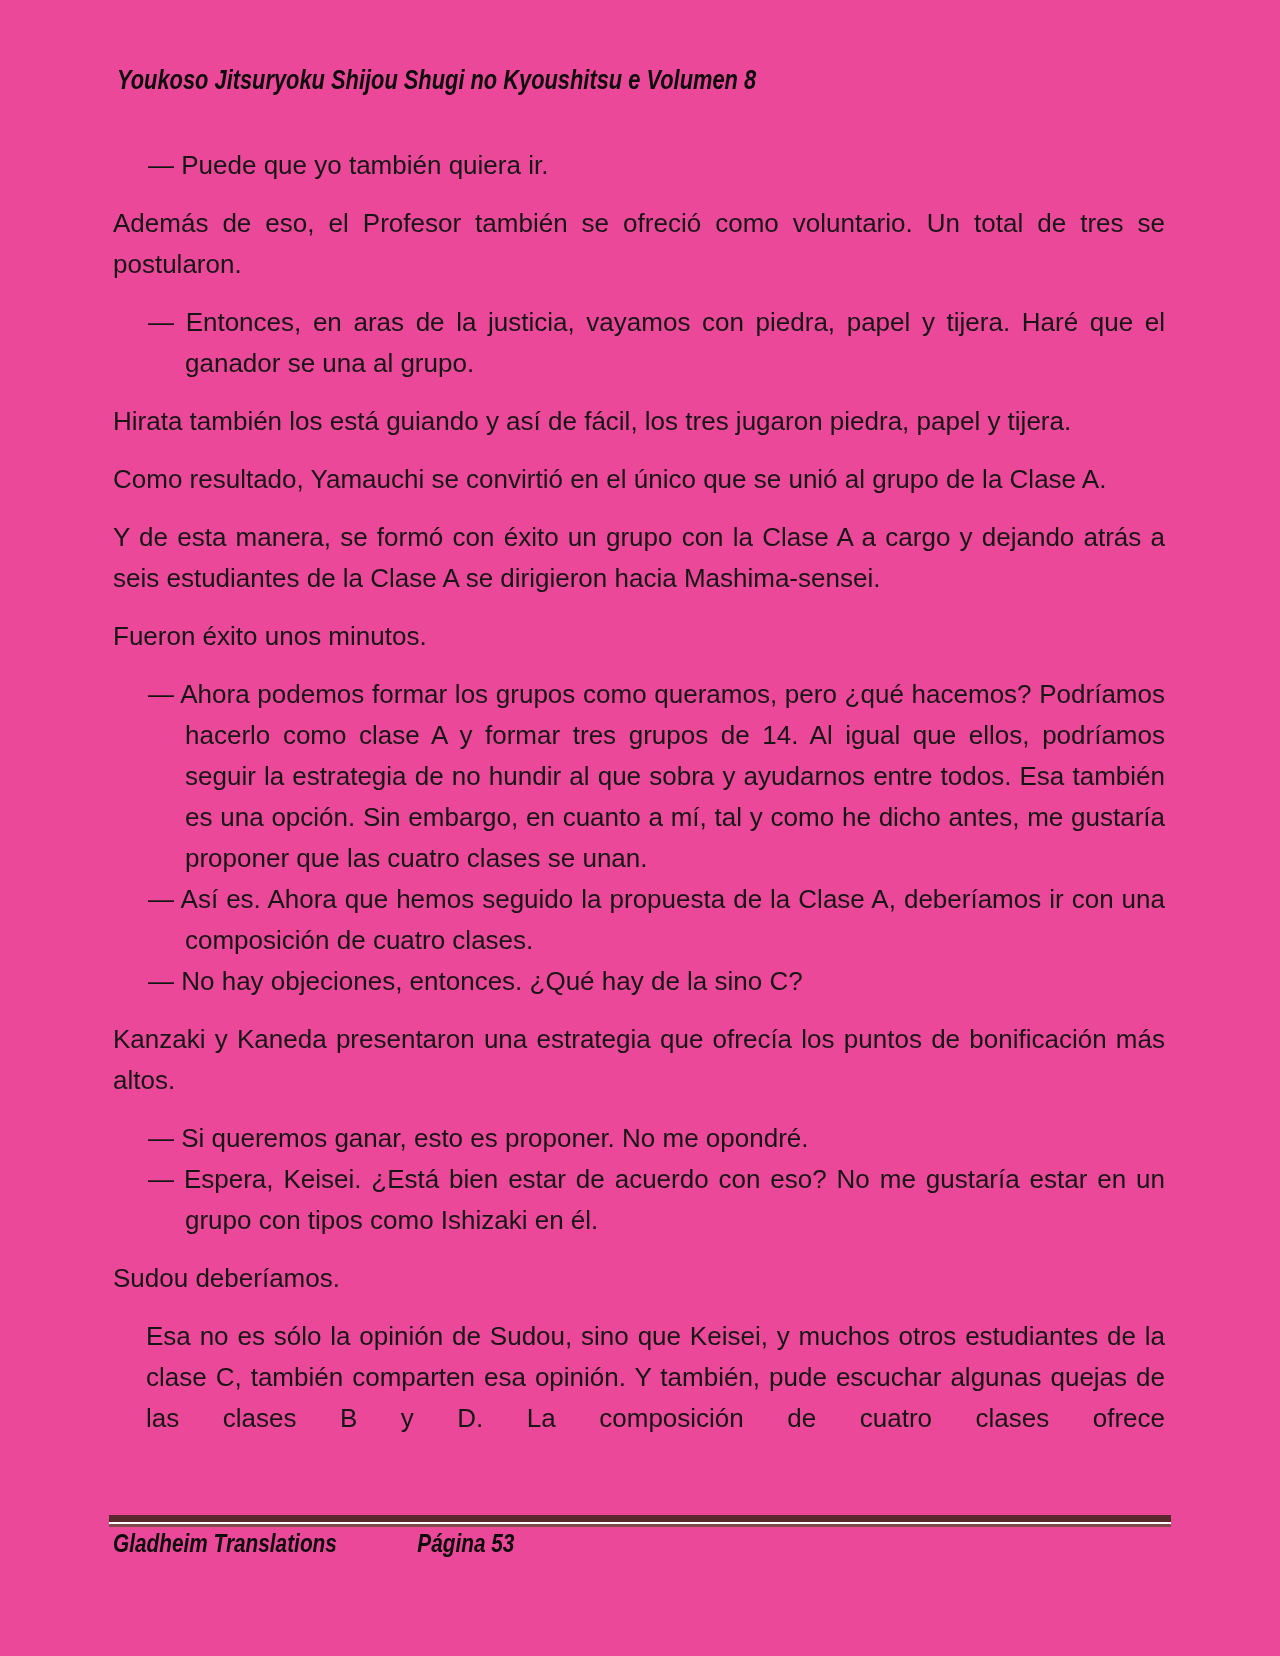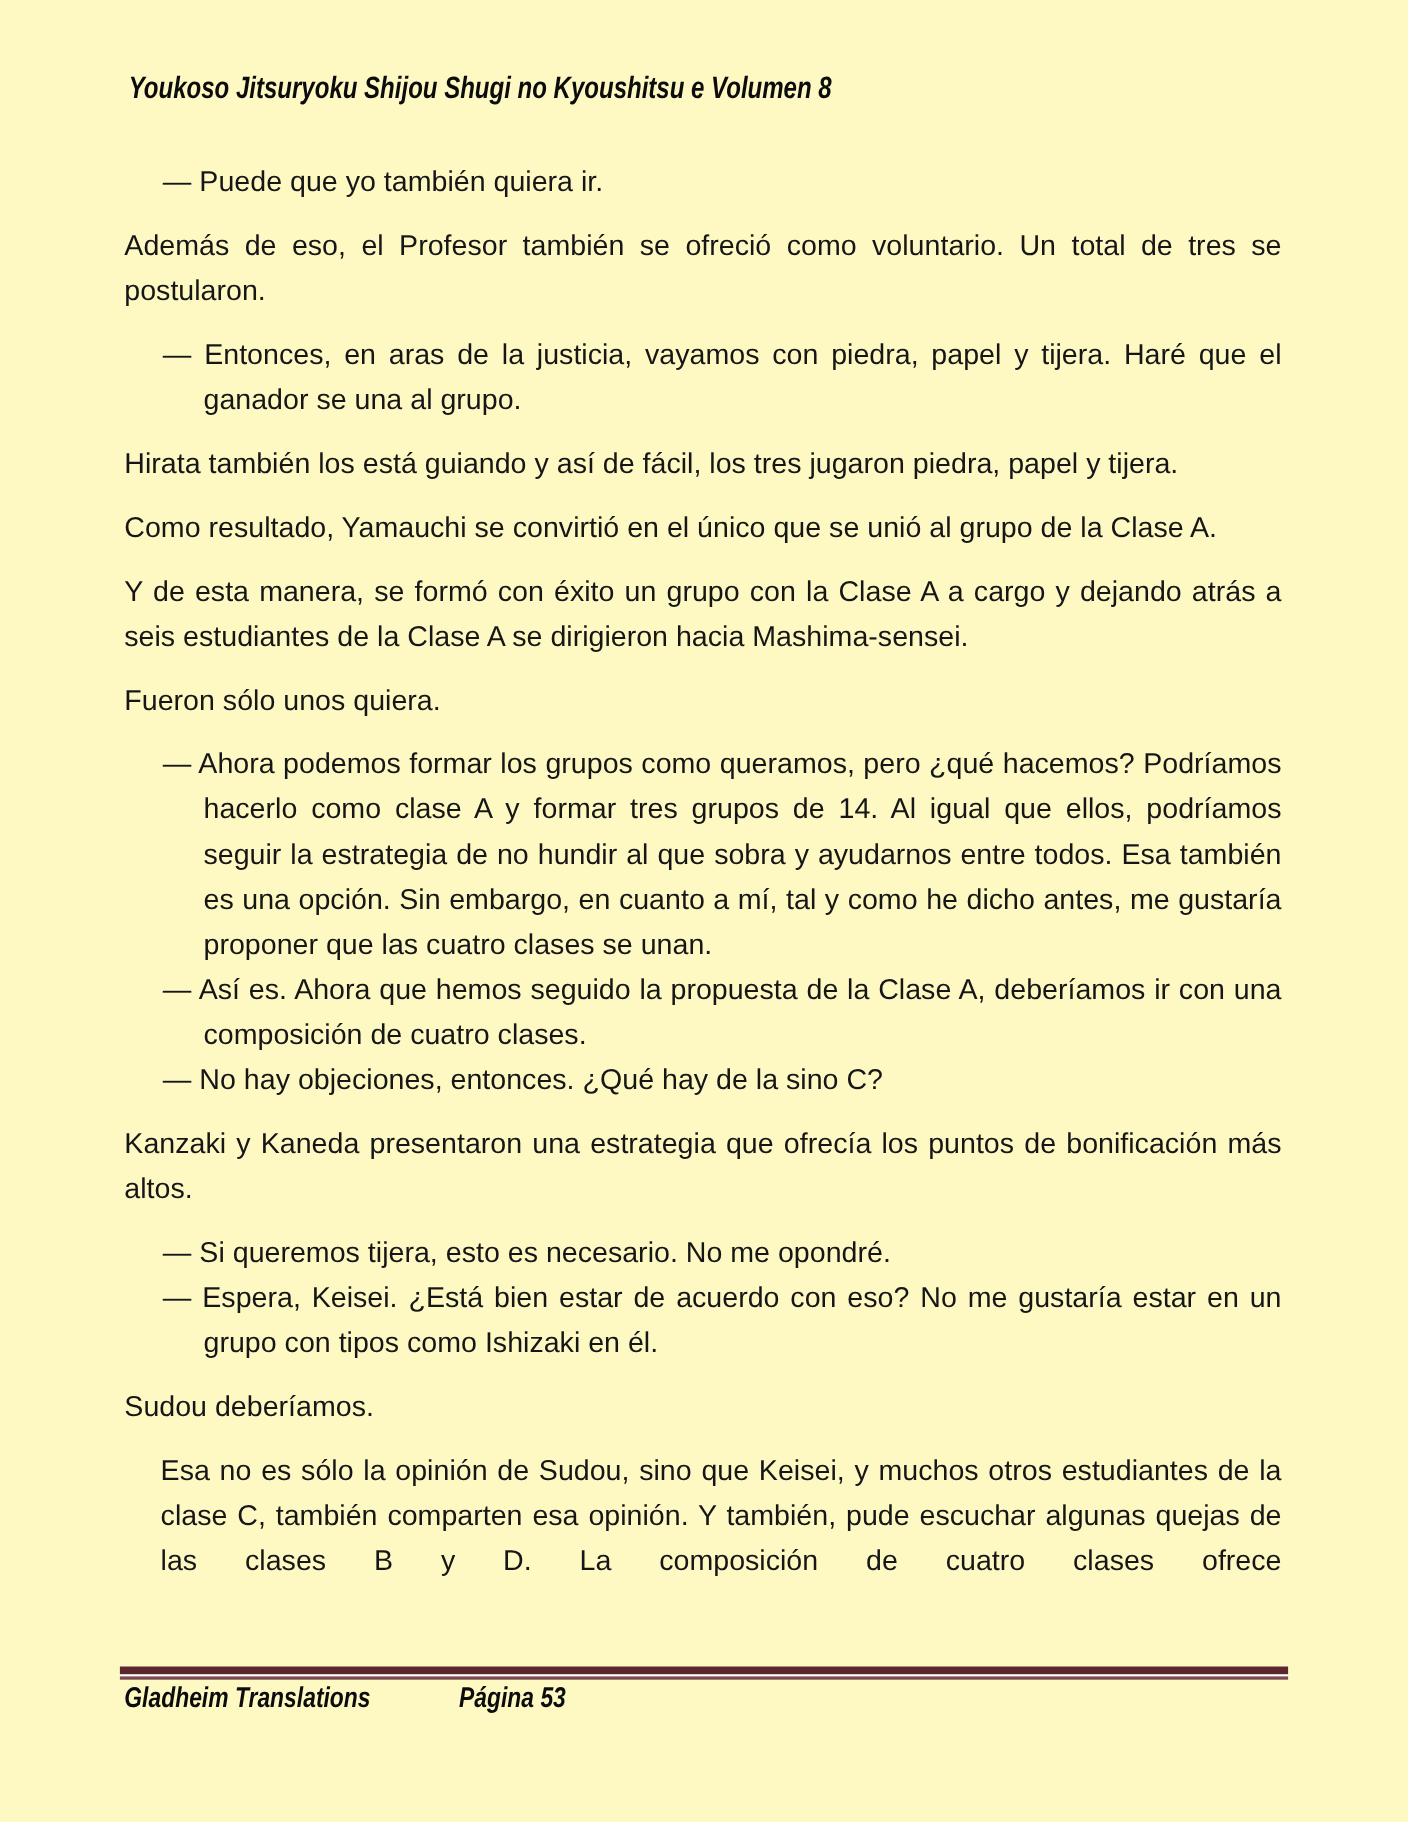--- a/index.html
+++ b/index.html
@@ -1,20 +1,20 @@
 <!DOCTYPE html>
 <html><head>
 <meta charset="utf-8">
 <style>
   html, body { margin: 0; padding: 0; background: #e8e8e8; }
   .page {
     position: relative;
     width: 1280px;
     height: 1656px;
-    background: #fef9c3;
+    background: #ec4899;
     font-family: "Liberation Sans", sans-serif;
     color: #161616;
     overflow: hidden;
   }
   
   .page-header {
     position: absolute;
     left: 117px;
     top: 64px;
     height: 40px;
@@ -92,32 +92,32 @@
     <p>Además de eso, el Profesor también se ofreció como voluntario. Un total de tres se postularon.</p>
 
     <p class="dlg">— Entonces, en aras de la justicia, vayamos con piedra, papel y tijera. Haré que el ganador se una al grupo.</p>
 
     <p>Hirata también los está guiando y así de fácil, los tres jugaron piedra, papel y tijera.</p>
 
     <p>Como resultado, Yamauchi se convirtió en el único que se unió al grupo de la Clase A.</p>
 
     <p>Y de esta manera, se formó con éxito un grupo con la Clase A a cargo y dejando atrás a seis estudiantes de la Clase A se dirigieron hacia Mashima-sensei.</p>
 
-    <p>Fueron sólo unos quiera.</p>
+    <p>Fueron éxito unos minutos.</p>
 
     <div class="dialogue-group">
       <p class="dlg">— Ahora podemos formar los grupos como queramos, pero ¿qué hacemos? Podríamos hacerlo como clase A y formar tres grupos de 14. Al igual que ellos, podríamos seguir la estrategia de no hundir al que sobra y ayudarnos entre todos. Esa también es una opción. Sin embargo, en cuanto a mí, tal y como he dicho antes, me gustaría proponer que las cuatro clases se unan.</p>
       <p class="dlg">— Así es. Ahora que hemos seguido la propuesta de la Clase A, deberíamos ir con una composición de cuatro clases.</p>
       <p class="dlg">— No hay objeciones, entonces. ¿Qué hay de la sino C?</p>
     </div>
 
     <p>Kanzaki y Kaneda presentaron una estrategia que ofrecía los puntos de bonificación más altos.</p>
 
     <div class="dialogue-group">
-      <p class="dlg">— Si queremos tijera, esto es necesario. No me opondré.</p>
+      <p class="dlg">— Si queremos ganar, esto es proponer. No me opondré.</p>
       <p class="dlg">— Espera, Keisei. ¿Está bien estar de acuerdo con eso? No me gustaría estar en un grupo con tipos como Ishizaki en él.</p>
     </div>
 
     <p>Sudou deberíamos.</p>
 
     <p class="cont">Esa no es sólo la opinión de Sudou, sino que Keisei, y muchos otros estudiantes de la clase C, también comparten esa opinión. Y también, pude escuchar algunas quejas de las clases B y D. La composición de cuatro clases ofrece</p>
   </div>
 
   <div class="footer-rule"></div>
 

